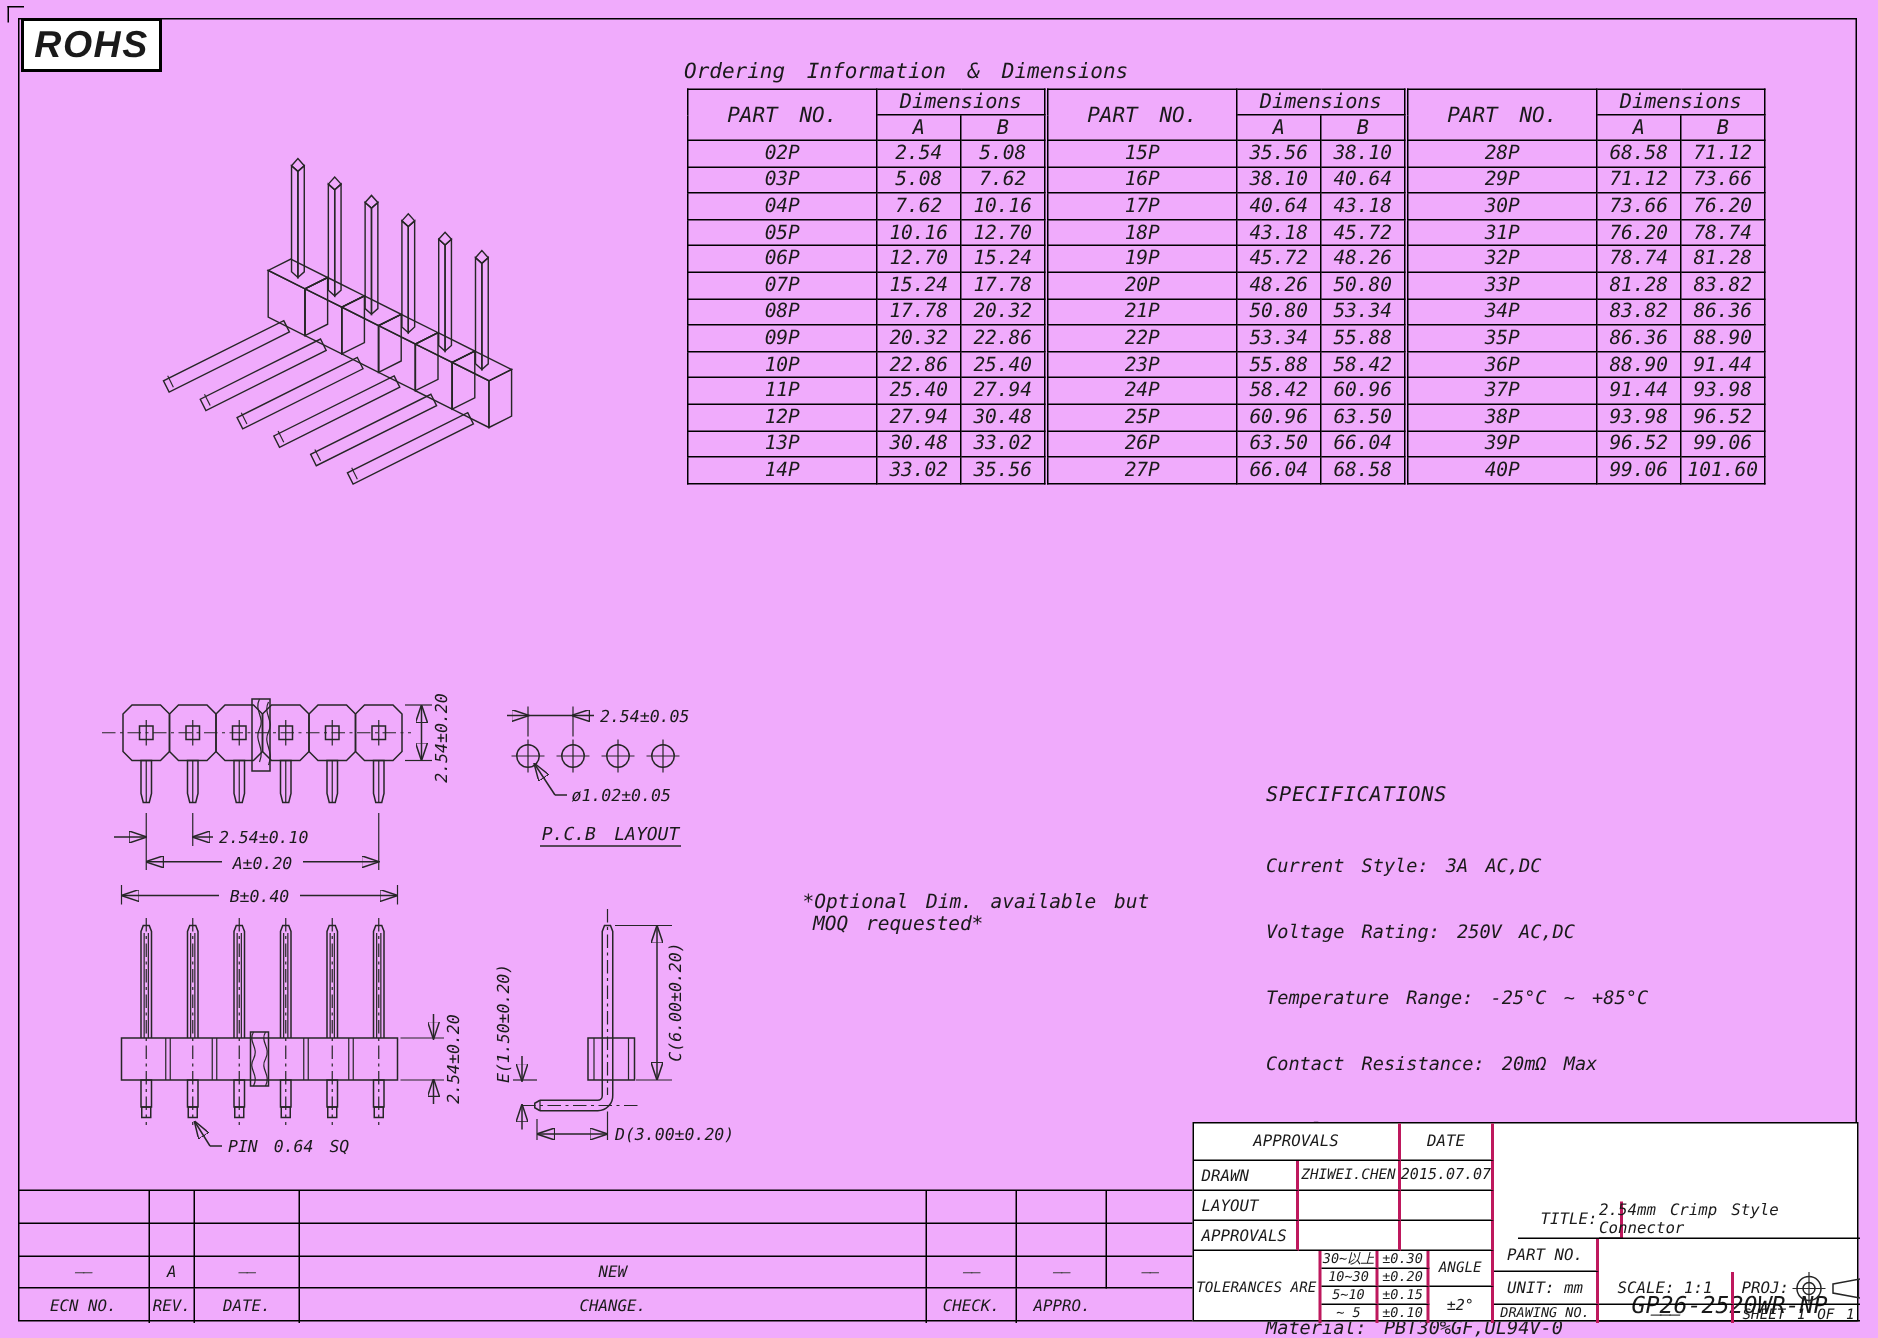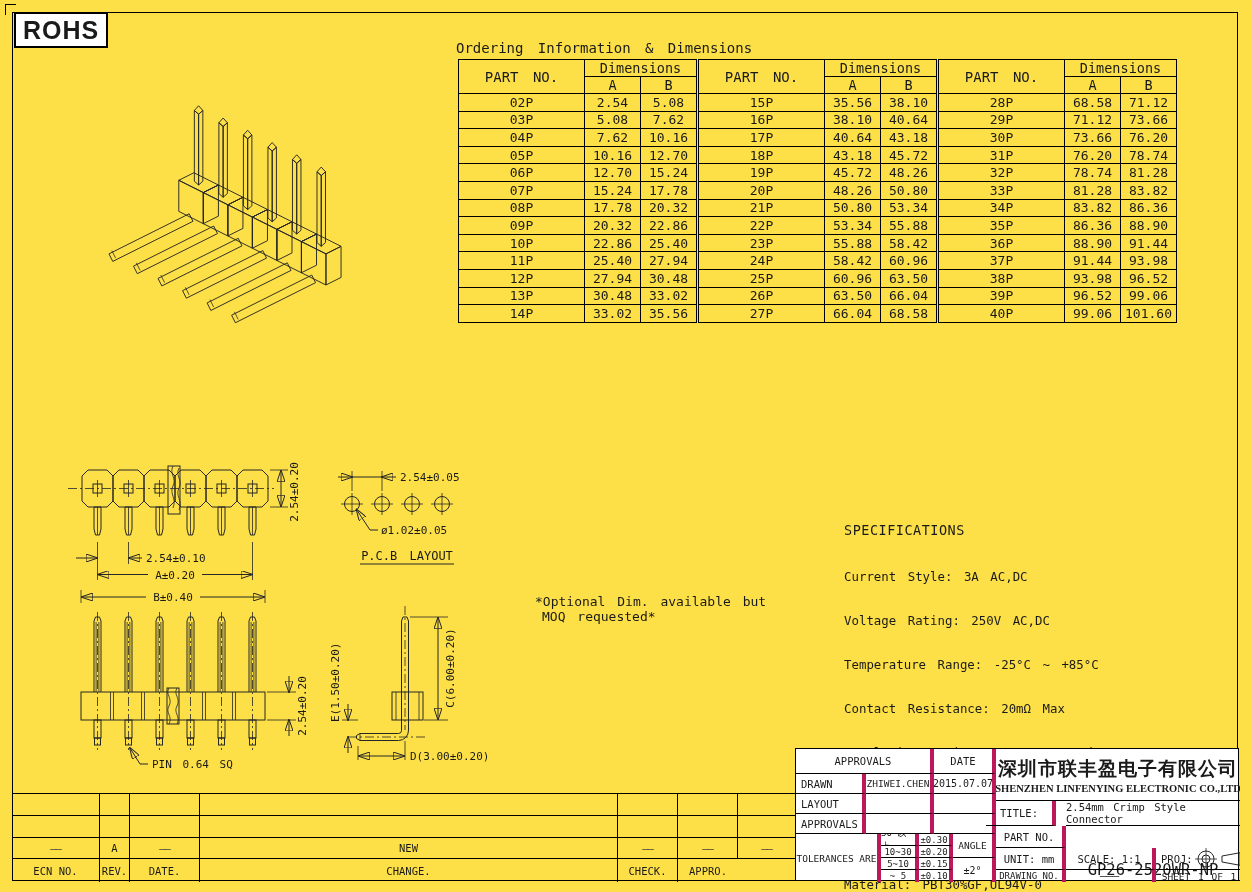--- a/index.html
+++ b/index.html
@@ -1,17 +1,17 @@
 <!DOCTYPE html>
 <html><head>
 <meta charset="utf-8">
 <style>
   html,body{margin:0;padding:0;background:#fff;}
-  #sheet{position:relative;width:1252px;height:892px;background:#fde047;overflow:hidden;
-         font-family:"DejaVu Sans Mono",monospace;color:#1a1a1a;}
+  #sheet{position:relative;width:1252px;height:892px;background:#f0abfc;overflow:hidden;
+         font-family:"DejaVu Sans Mono",monospace;color:#1a1a1a;font-style:italic;}
   .abs{position:absolute;box-sizing:border-box;}
   #frame{left:12px;top:12px;width:1226px;height:869px;border:1.5px solid #000;}
   #corner-tick{left:5px;top:4px;width:11px;height:11px;border-left:1px solid #000;border-top:1px solid #000;}
   #rohs{left:14px;top:12px;width:94px;height:36px;border:2.5px solid #000;background:#fff;
         display:flex;align-items:center;justify-content:center;
         font-family:"Liberation Sans",sans-serif;font-weight:bold;font-size:25px;letter-spacing:1px;z-index:4;}
   
   #ord-title{left:456px;top:40px;font-size:14px;word-spacing:6px;}
   #ord-wrap{left:458px;top:59px;display:flex;}
   #ord-wrap table{border-collapse:collapse;table-layout:fixed;width:239px;margin-right:1px;}
@@ -20,21 +20,21 @@
   #ord-wrap th{font-size:13.5px;height:16px;}
   #ord-wrap th.h-part{width:125px;font-size:14px;word-spacing:6px;}
   #ord-wrap td{font-size:13px;height:16.6px;}
   
   #specs{left:844px;top:494px;font-size:12.4px;line-height:14.7px;word-spacing:4px;white-space:pre;}
   #specs .h{font-size:13.5px;letter-spacing:0.5px;margin-bottom:2px;}
   #note{left:535px;top:594px;font-size:13px;line-height:15px;word-spacing:4px;}
   #note .l2{margin-left:7px;}
   
   #tblock{left:795px;top:748px;width:444px;height:133px;border:1px solid #000;background:#fff;}
-  .tb{position:absolute;box-sizing:border-box;border-right:4px solid #be185d;border-bottom:1px solid #000;
+  .tb{position:absolute;box-sizing:border-box;border-right:2px solid #be185d;border-bottom:1px solid #000;
       display:flex;align-items:center;justify-content:center;overflow:hidden;font-size:10.5px;}
   .tb.left{justify-content:flex-start;padding-left:5px;}
   .tb.nr{border-right:none;}
   .tb.nb{border-bottom:none;}
   #tb-company{flex-direction:column;justify-content:center;gap:1px;}
   #tb-company .cn{font-family:"Liberation Sans",sans-serif;font-weight:bold;font-size:19px;letter-spacing:1px;white-space:nowrap;}
   #tb-company .en{font-family:"Liberation Serif",serif;font-weight:bold;font-size:10.5px;white-space:nowrap;}
   .dash{color:#3d3d3d;letter-spacing:-1px;font-size:12px;}
   
   #rev{left:12px;top:793px;width:783px;height:88px;border-top:1px solid #000;display:grid;
@@ -484,25 +484,21 @@
     <div class="tb" style="left:85px;top:85px;width:38px;height:12px;font-size:9px;">30~以上</div>
     <div class="tb" style="left:123px;top:85px;width:34px;height:12px;font-size:9px;">±0.30</div>
     <div class="tb" style="left:85px;top:97px;width:38px;height:12px;font-size:9px;">10~30</div>
     <div class="tb" style="left:123px;top:97px;width:34px;height:12px;font-size:9px;">±0.20</div>
     <div class="tb" style="left:85px;top:109px;width:38px;height:12px;font-size:9px;">5~10</div>
     <div class="tb" style="left:123px;top:109px;width:34px;height:12px;font-size:9px;">±0.15</div>
     <div class="tb nb" style="left:85px;top:121px;width:38px;height:12px;font-size:9px;">~ 5</div>
     <div class="tb nb" style="left:123px;top:121px;width:34px;height:12px;font-size:9px;">±0.10</div>
     <div class="tb" style="left:157px;top:85px;width:43px;height:24px;font-size:9.5px;">ANGLE</div>
     <div class="tb nb" style="left:157px;top:109px;width:43px;height:24px;font-size:10px;">±2°</div>
-    <div class="tb nr" id="tb-company" style="left:200px;top:0;width:244px;height:52px;">
-      <div class="cn">深圳市联丰盈电子有限公司</div>
-      <div class="en">SHENZHEN LINFENYING ELECTRONIC CO.,LTD</div>
-    </div>
-    <div class="tb" style="left:190px;top:52px;width:70px;height:25px;">TITLE:</div>
+    <div class="tb" style="left:216px;top:52px;width:70px;height:25px;">TITLE:</div>
     <div class="tb nr" style="left:270px;top:52px;width:174px;height:25px;font-size:10.5px;word-spacing:3px;">2.54mm Crimp Style Connector</div>
     <div class="tb" style="left:200px;top:77px;width:70px;height:22px;">PART NO.</div>
     <div class="tb nr" style="left:270px;top:77px;width:174px;height:22px;font-size:15.5px;margin-top:33px;">GP26-2520WR-NP</div>
     <div class="tb" style="left:200px;top:99px;width:70px;height:22px;">UNIT: mm</div>
     <div class="tb" style="left:270px;top:99px;width:90px;height:22px;">SCALE: 1:1</div>
     <div class="tb nr left" style="left:360px;top:99px;width:84px;height:22px;gap:3px;">
       <span>PROJ:</span>
       <svg width="52" height="20" viewBox="0 0 52 20" style="position:static;">
         <circle cx="10" cy="10" r="4"></circle>
           <circle cx="10" cy="10" r="8"></circle>

